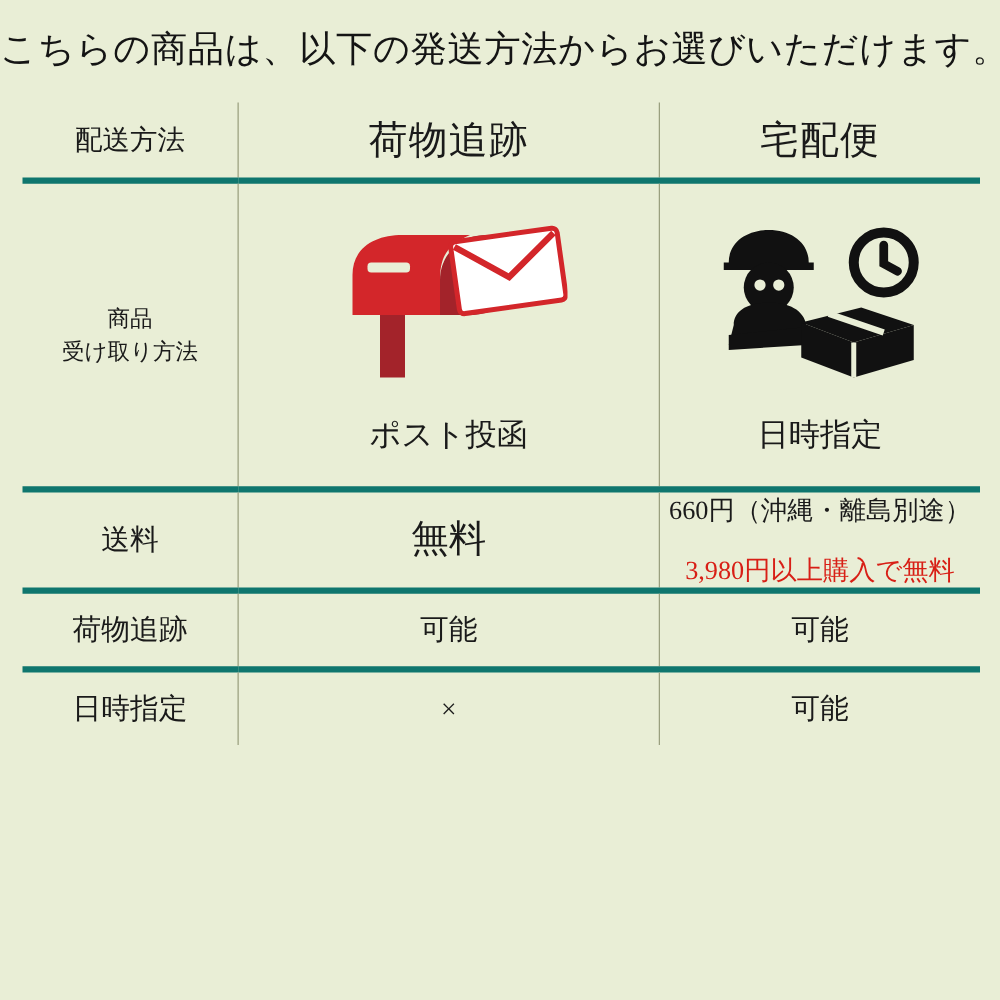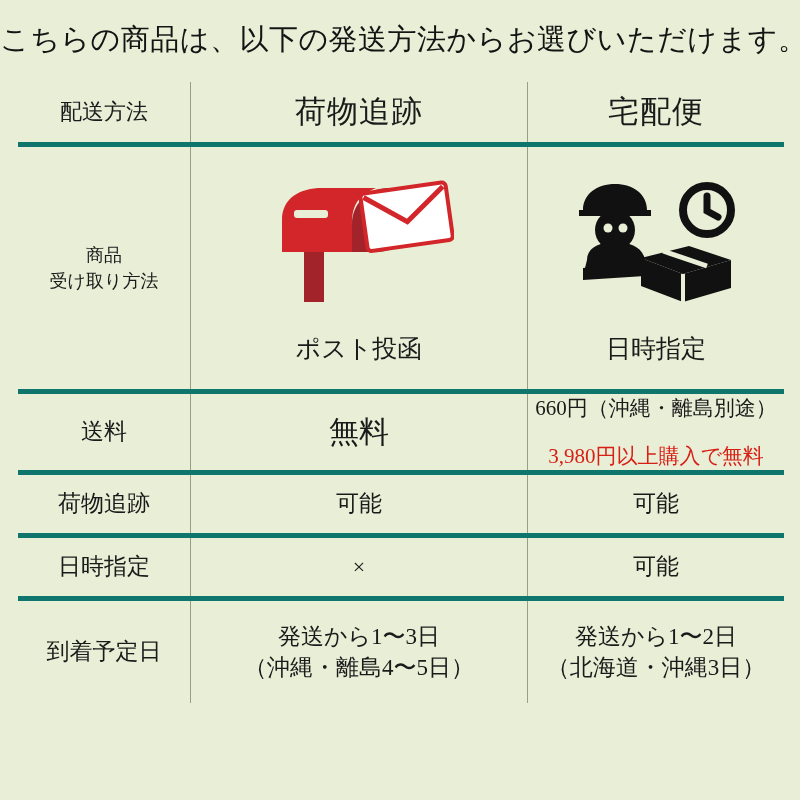--- a/index.html
+++ b/index.html
@@ -224,28 +224,17 @@
       <td class="col-mail cell-med">可能</td>
       <td class="col-parcel cell-med">可能</td>
     </tr>
 
     <tr class="row-date">
       <td class="col-label">日時指定</td>
       <td class="col-mail cell-x">×</td>
       <td class="col-parcel cell-med">可能</td>
     </tr>
 
-    <tr class="row-eta">
-      <td class="col-label">到着予定日</td>
-      <td class="col-mail">
-        <div class="eta-line">発送から1〜3日</div>
-        <div class="eta-line">（沖縄・離島4〜5日）</div>
-      </td>
-      <td class="col-parcel">
-        <div class="eta-line">発送から1〜2日</div>
-        <div class="eta-line">（北海道・沖縄3日）</div>
-      </td>
-    </tr>
 
 
   </tbody>
     </table>
 </div>
 
 </body></html>

